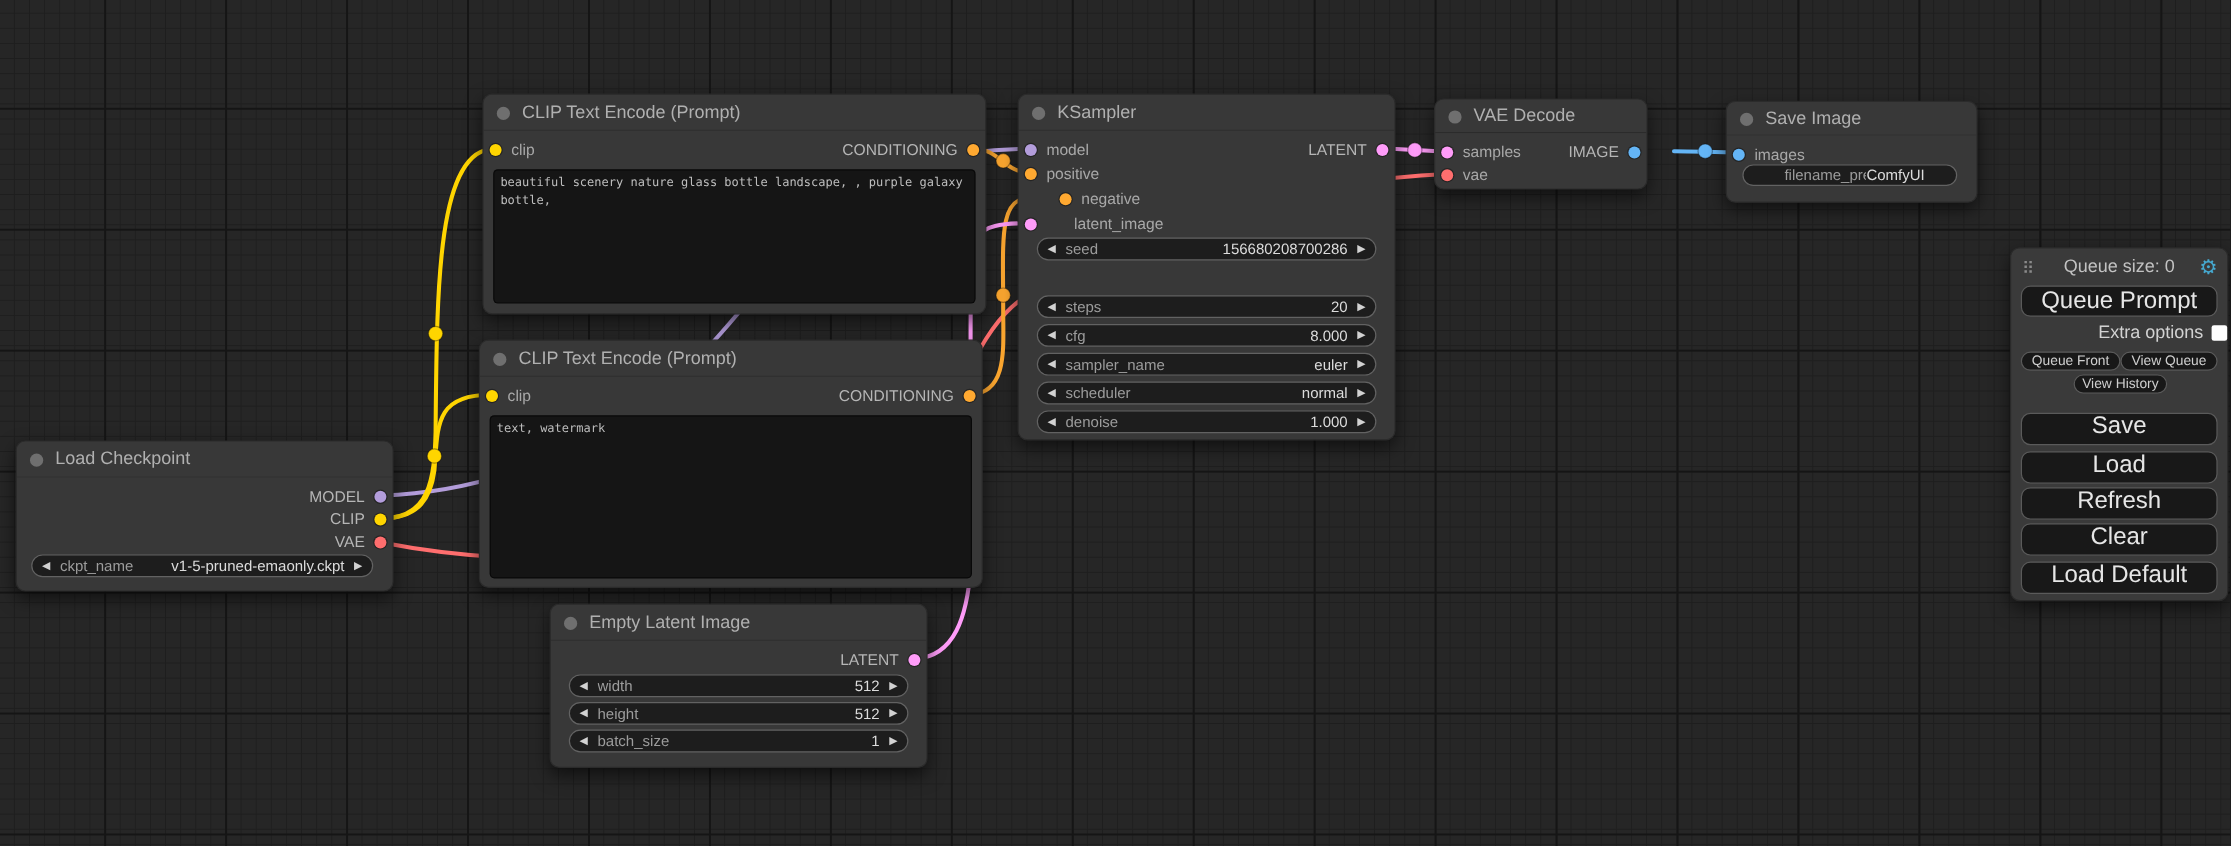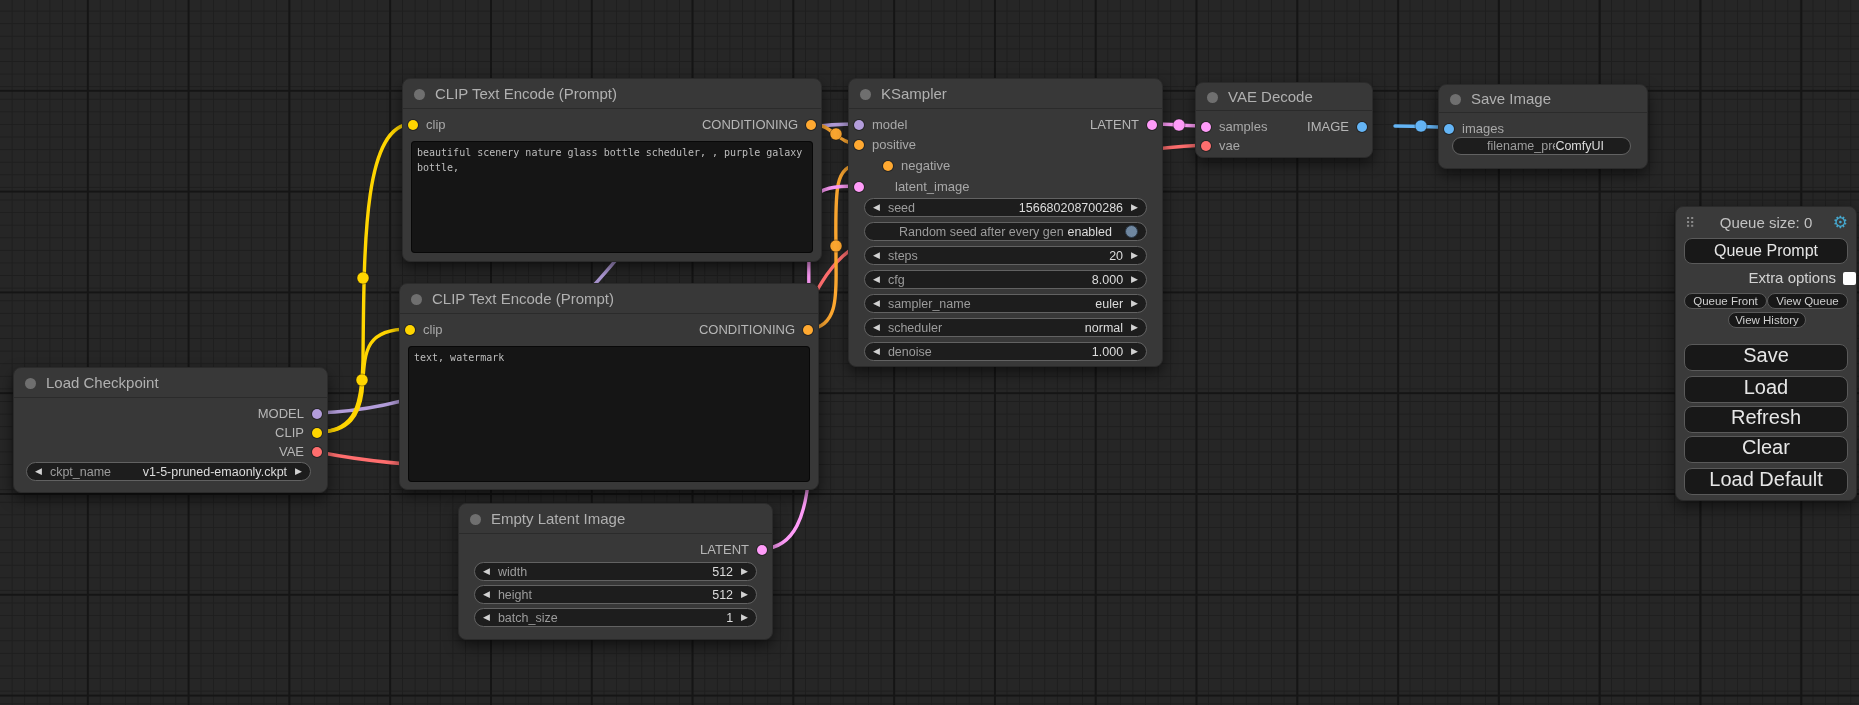--- a/index.html
+++ b/index.html
@@ -59,21 +59,21 @@
     box-shadow:0 6px 16px rgba(0,0,0,.55);box-sizing:border-box;
   }
   .qp-header{position:absolute;left:0;right:0;top:7px;height:18px;}
   .qp-drag{position:absolute;left:9px;top:0;font-size:14px;color:#8a8a8a;line-height:18px;}
   .qp-size{position:absolute;left:0;right:0;text-align:center;line-height:18px;font-size:15px;color:#c2c2c2;}
   .qp-gear{position:absolute;right:8px;top:0;font-size:17px;line-height:18px;}
   .qbtn{
     position:absolute;background:#181818;border:1px solid #5a5a5a;border-radius:8px;
     color:#e6e6e6;text-align:center;box-sizing:border-box;cursor:pointer;
   }
-  .qbtn.big{left:8px;right:8px;height:26px;line-height:24px;font-size:16px;}
+  .qbtn.big{left:8px;right:8px;height:26px;line-height:24px;font-size:20px;}
   .qbtn.med{left:8px;right:8px;height:27px;line-height:21px;font-size:20px;}
   .qbtn.pill{height:16px;line-height:14px;font-size:11.5px;border-radius:9px;color:#cfcfcf;}
   .qp-extra{position:absolute;left:0;right:0;top:62px;height:18px;text-align:right;font-size:15px;color:#d2d2d2;line-height:18px;}
   .qp-extra .checkbox{display:inline-block;width:13px;height:13px;background:#ffffff;border-radius:2px;vertical-align:-2px;margin-left:7px;}
 </style>
 </head>
 <body>
 
 <div class="canvas">
 
@@ -130,21 +130,21 @@
       <span>CLIP Text Encode (Prompt)</span>
     </div>
     <div class="slot in" style="top:36px;">
       <span class="dot" style="background: rgb(255, 213, 0);"></span>
       <span>clip</span>
     </div>
     <div class="slot out" style="top:36px;">
       <span>CONDITIONING</span>
       <span class="dot" style="background: rgb(255, 169, 49);"></span>
     </div>
-    <div class="prompt" style="top:62px;height:112px;">beautiful scenery nature glass bottle scheduler, , purple galaxy bottle,</div>
+    <div class="prompt" style="top:62px;height:112px;">beautiful scenery nature glass bottle landscape, , purple galaxy bottle,</div>
   </div>
 
   <div class="node" style="left:399px;top:283px;width:420px;height:207px;">
     <div class="node-title">
       <span class="title-dot"></span>
       <span>CLIP Text Encode (Prompt)</span>
     </div>
     <div class="slot in" style="top:36px;">
       <span class="dot" style="background: rgb(255, 213, 0);"></span>
       <span>clip</span>
@@ -209,25 +209,20 @@
     <div class="slot in" style="top:98px;padding-left:46px;">
       <span class="dot" style="background: rgb(255, 156, 249);"></span>
       <span>latent_image</span>
     </div>
 
     <div class="widget" style="top:119px;">
       <span class="arrow">◀</span>
       <span class="wlabel">seed</span>
       <span class="wvalue">156680208700286</span>
       <span class="arrow">▶</span>
-    </div>
-    <div class="widget no-arrows" style="top:143px;">
-      <span class="wlabel">Random seed after every gen</span>
-      <span class="wvalue">enabled</span>
-      <span class="toggle-circle" style="background: rgb(111, 135, 160);"></span>
     </div>
     <div class="widget" style="top:167px;">
       <span class="arrow">◀</span>
       <span class="wlabel">steps</span>
       <span class="wvalue">20</span>
       <span class="arrow">▶</span>
     </div>
     <div class="widget" style="top:191px;">
       <span class="arrow">◀</span>
       <span class="wlabel">cfg</span>

